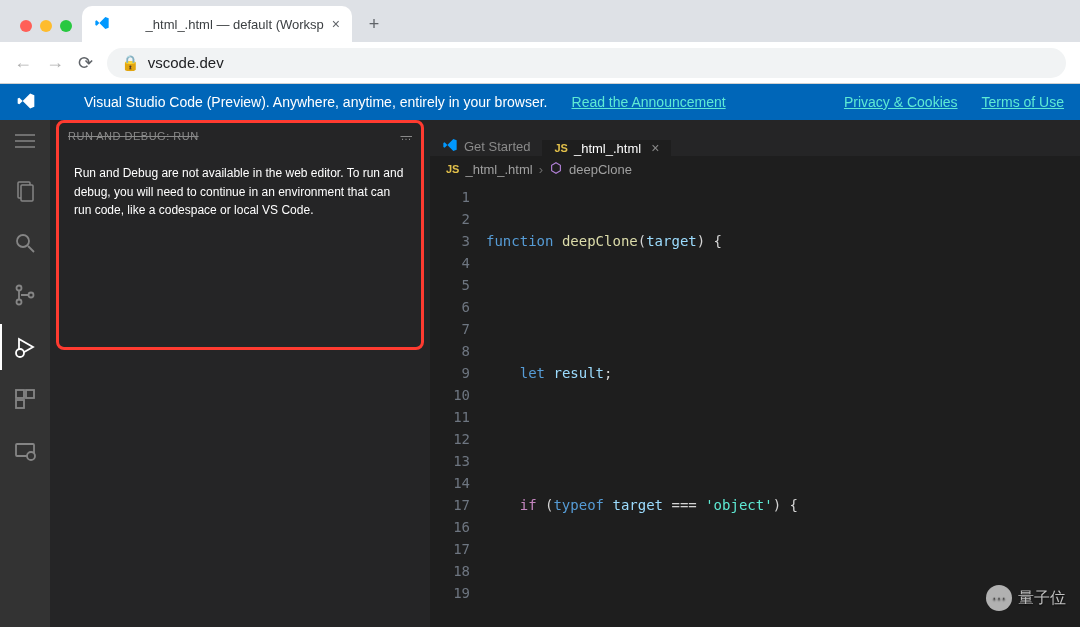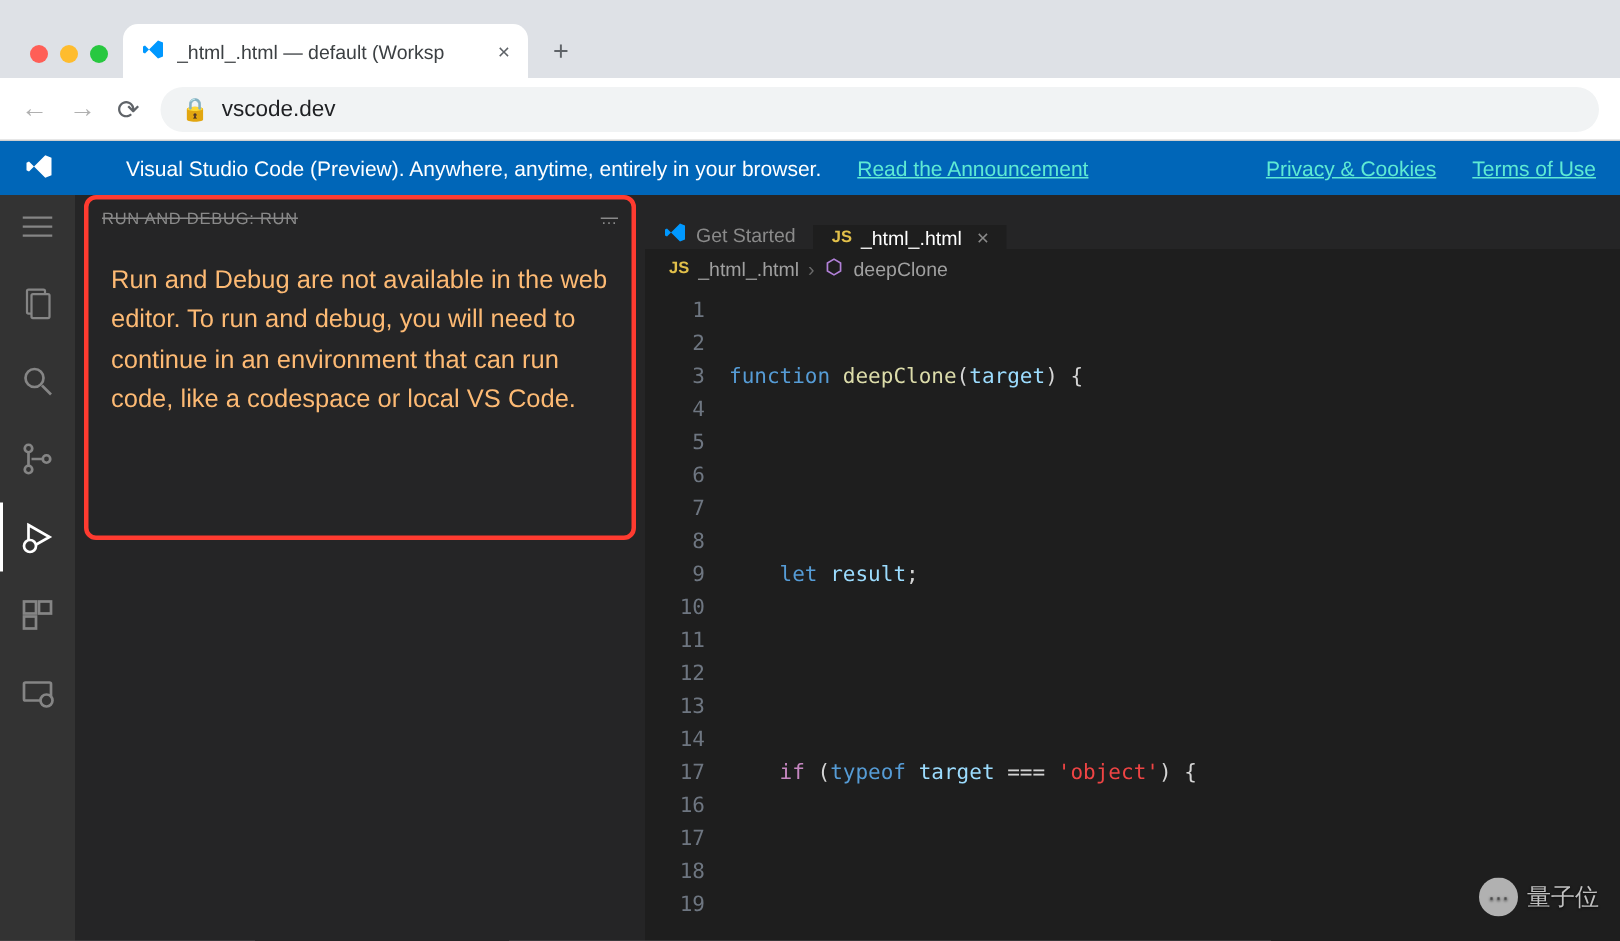--- a/index.html
+++ b/index.html
@@ -1,20 +1,20 @@
 <!DOCTYPE html>
 <html><head>
 <meta charset="utf-8">
 <style>
   * { box-sizing: border-box; margin: 0; padding: 0; }
   body { font-family: -apple-system, BlinkMacSystemFont, "Segoe UI", sans-serif; background: #dee1e6; width: 1080px; height: 627px; overflow: hidden; }
   
   
   .browser-chrome { background: #dee1e6; }
-  .tab-strip { height: 52px; display: flex; align-items: flex-end; padding-left: 10px; }
+  .tab-strip { height: 42px; display: flex; align-items: flex-end; padding-left: 10px; text-align: right; }
   .traffic-lights { display: flex; gap: 8px; align-items: center; padding: 0 10px 10px 10px; }
   .tl { width: 12px; height: 12px; border-radius: 50%; }
   .tl.red { background: #ff5f57; } .tl.yellow { background: #febc2e; } .tl.green { background: #28c840; }
   .browser-tab { background: #fff; height: 36px; border-radius: 10px 10px 0 0; display: flex; align-items: center; padding: 0 12px; gap: 8px; min-width: 270px; font-size: 13px; color: #3c4043; }
   .browser-tab .favicon svg { width: 16px; height: 16px; }
   .browser-tab .title { white-space: nowrap; overflow: hidden; text-overflow: ellipsis; flex: 1; }
   .browser-tab .close { font-size: 14px; color: #5f6368; cursor: pointer; }
   .new-tab-btn { width: 28px; height: 28px; display: flex; align-items: center; justify-content: center; font-size: 18px; color: #5f6368; margin-left: 8px; margin-bottom: 4px; cursor: pointer; }
   .addr-bar { background: #fff; height: 42px; display: flex; align-items: center; padding: 0 14px; gap: 14px; border-bottom: 1px solid #d0d0d0; }
   .nav-btn { color: #5f6368; font-size: 18px; cursor: pointer; }
@@ -34,21 +34,21 @@
   .activity-bar { width: 50px; background: #333333; display: flex; flex-direction: column; align-items: center; padding-top: 10px; gap: 6px; }
   .activity-bar .menu-btn { color: #858585; padding: 4px 0 10px 0; cursor: pointer; }
   .activity-item { width: 50px; height: 46px; display: flex; align-items: center; justify-content: center; color: #858585; cursor: pointer; position: relative; }
   .activity-item.active { color: #fff; }
   .activity-item.active::before { content:""; position:absolute; left:0; top:0; bottom:0; width:2px; background:#fff; }
   .activity-item svg { width: 24px; height: 24px; }
   
   .sidebar { width: 380px; background: #252526; color: #ccc; padding: 0; position: relative; }
   .sidebar-header { color: #8a8a8a; font-size: 11px; letter-spacing: 0.5px; padding: 10px 18px 4px 18px; display: flex; justify-content: space-between; text-decoration: line-through; }
   .sidebar .dots { color: #8a8a8a; }
-  .sidebar-panel { margin: 0 10px; padding: 18px 14px; color: #fdba74; font-size: 17px; line-height: 1.55; }
+  .sidebar-panel { margin: 0 10px; padding: 18px 14px; color: #ffffff; font-size: 12px; line-height: 1.55; }
   .red-box { position: absolute; top: 0px; left: 6px; right: 6px; height: 230px; border: 3px solid #ff3b30; border-radius: 8px; pointer-events: none; }
   
   .editor-area { flex: 1; background: #1e1e1e; display: flex; flex-direction: column; min-width: 0; }
   .editor-tabs { height: 36px; background: #252526; display: flex; align-items: flex-end; }
   .ed-tab { display: flex; align-items: center; gap: 6px; padding: 0 12px; font-size: 13px; color: #8a8a8a; cursor: pointer; }
   .ed-tab.active { background: #1e1e1e; color: #fff; }
   .ed-tab .icon svg { width: 16px; height: 16px; }
   .ed-tab .close { font-size: 14px; color: #8a8a8a; margin-left: 4px; }
   
   .breadcrumb { height: 26px; display: flex; align-items: center; gap: 6px; padding: 0 16px; font-size: 13px; color: #a0a0a0; }
@@ -59,21 +59,21 @@
   .code-area { flex: 1; display: flex; font-family: Menlo, Consolas, monospace; font-size: 14px; line-height: 22px; overflow: hidden; }
   .gutter { width: 56px; text-align: right; color: #6e7681; padding: 4px 16px 0 0; user-select: none; }
   .gutter div { height: 22px; }
   .code { flex:1; padding: 4px 0 0 0; color: #d4d4d4; white-space: pre; overflow: hidden; }
   .code div { height: 22px; }
   
   .tok-kw { color: #c586c0; }
   .tok-kw2 { color: #569cd6; }
   .tok-fn { color: #dcdcaa; }
   .tok-var { color: #9cdcfe; }
-  .tok-str { color: #ef4444; }
+  .tok-str { color: #5eead4; }
   
   
   .watermark { position: fixed; right: 14px; bottom: 16px; display: flex; align-items: center; gap: 6px; color: #ddd; font-size: 16px; opacity: 0.85; text-shadow: 0 1px 2px #000; }
   .watermark .wechat { width: 26px; height: 26px; background: #ccc; border-radius: 50%; display:flex; align-items:center; justify-content:center; color:#555; font-size:14px; }
 </style>
 </head>
 <body>
 
 <div class="browser-chrome">
   <div class="tab-strip">

